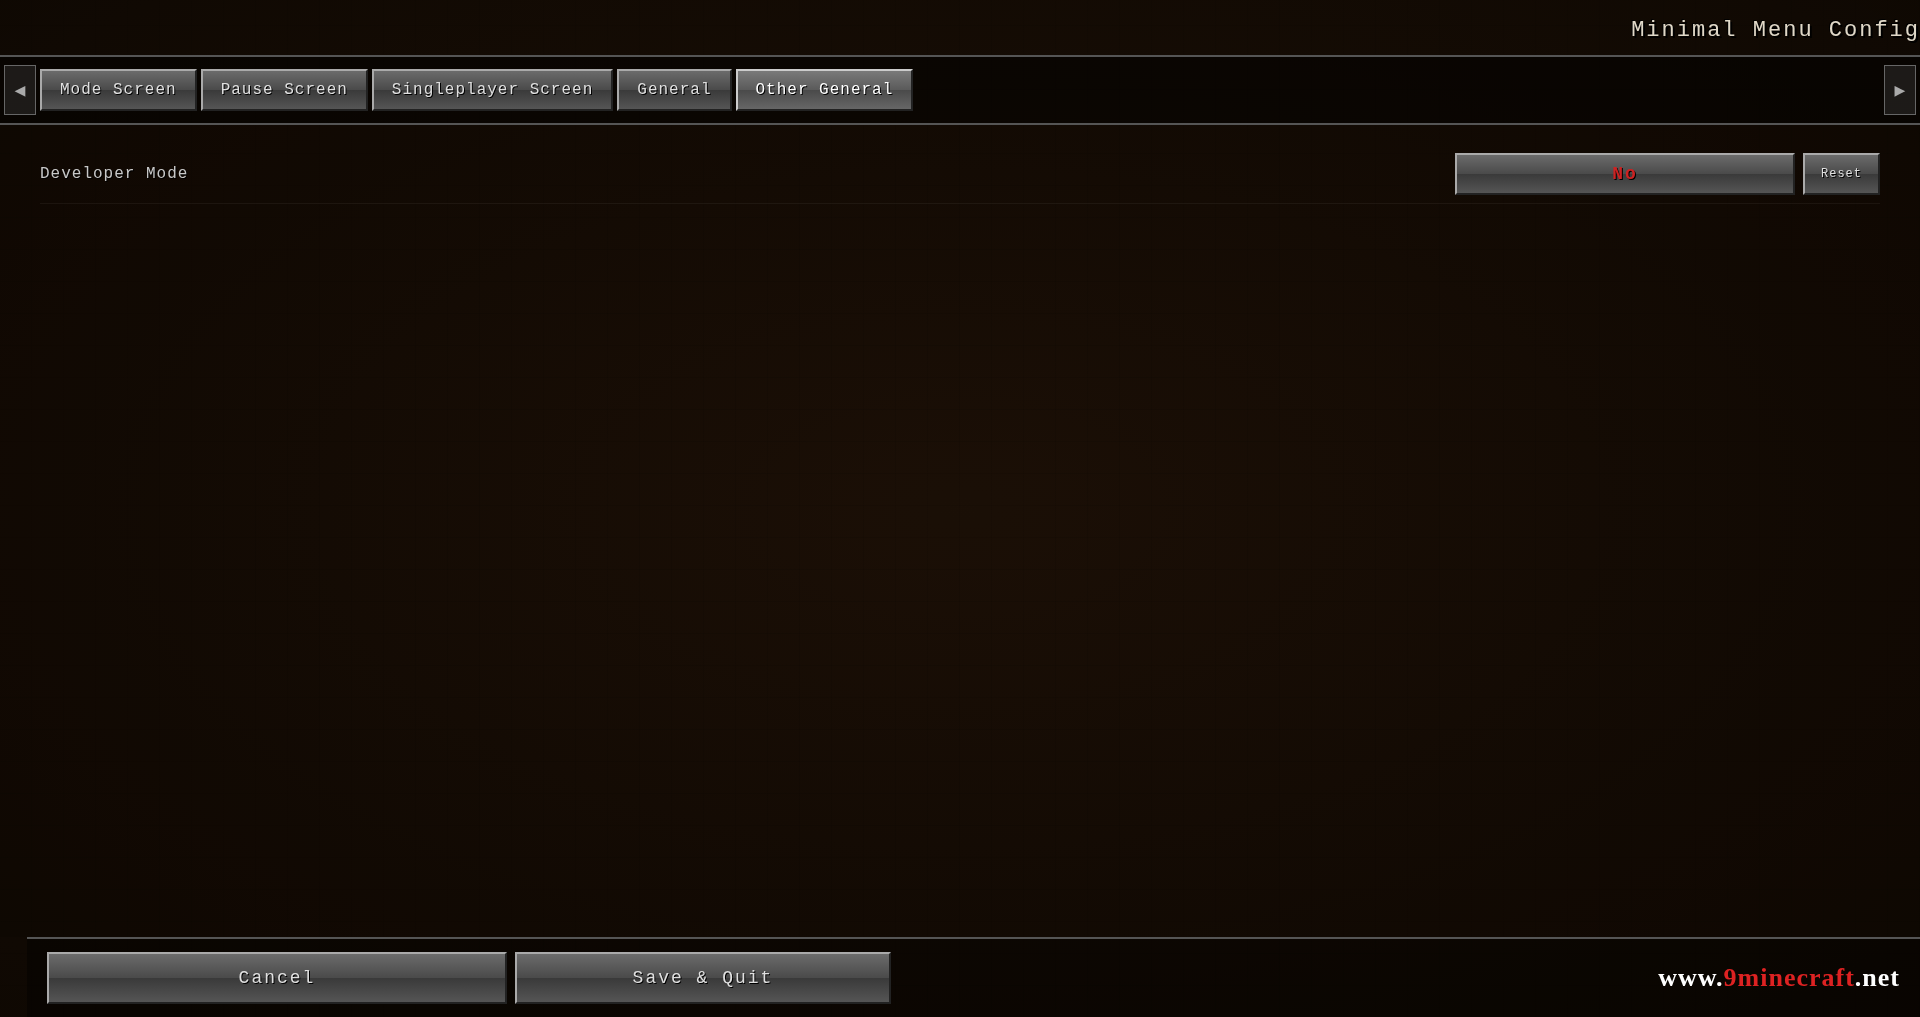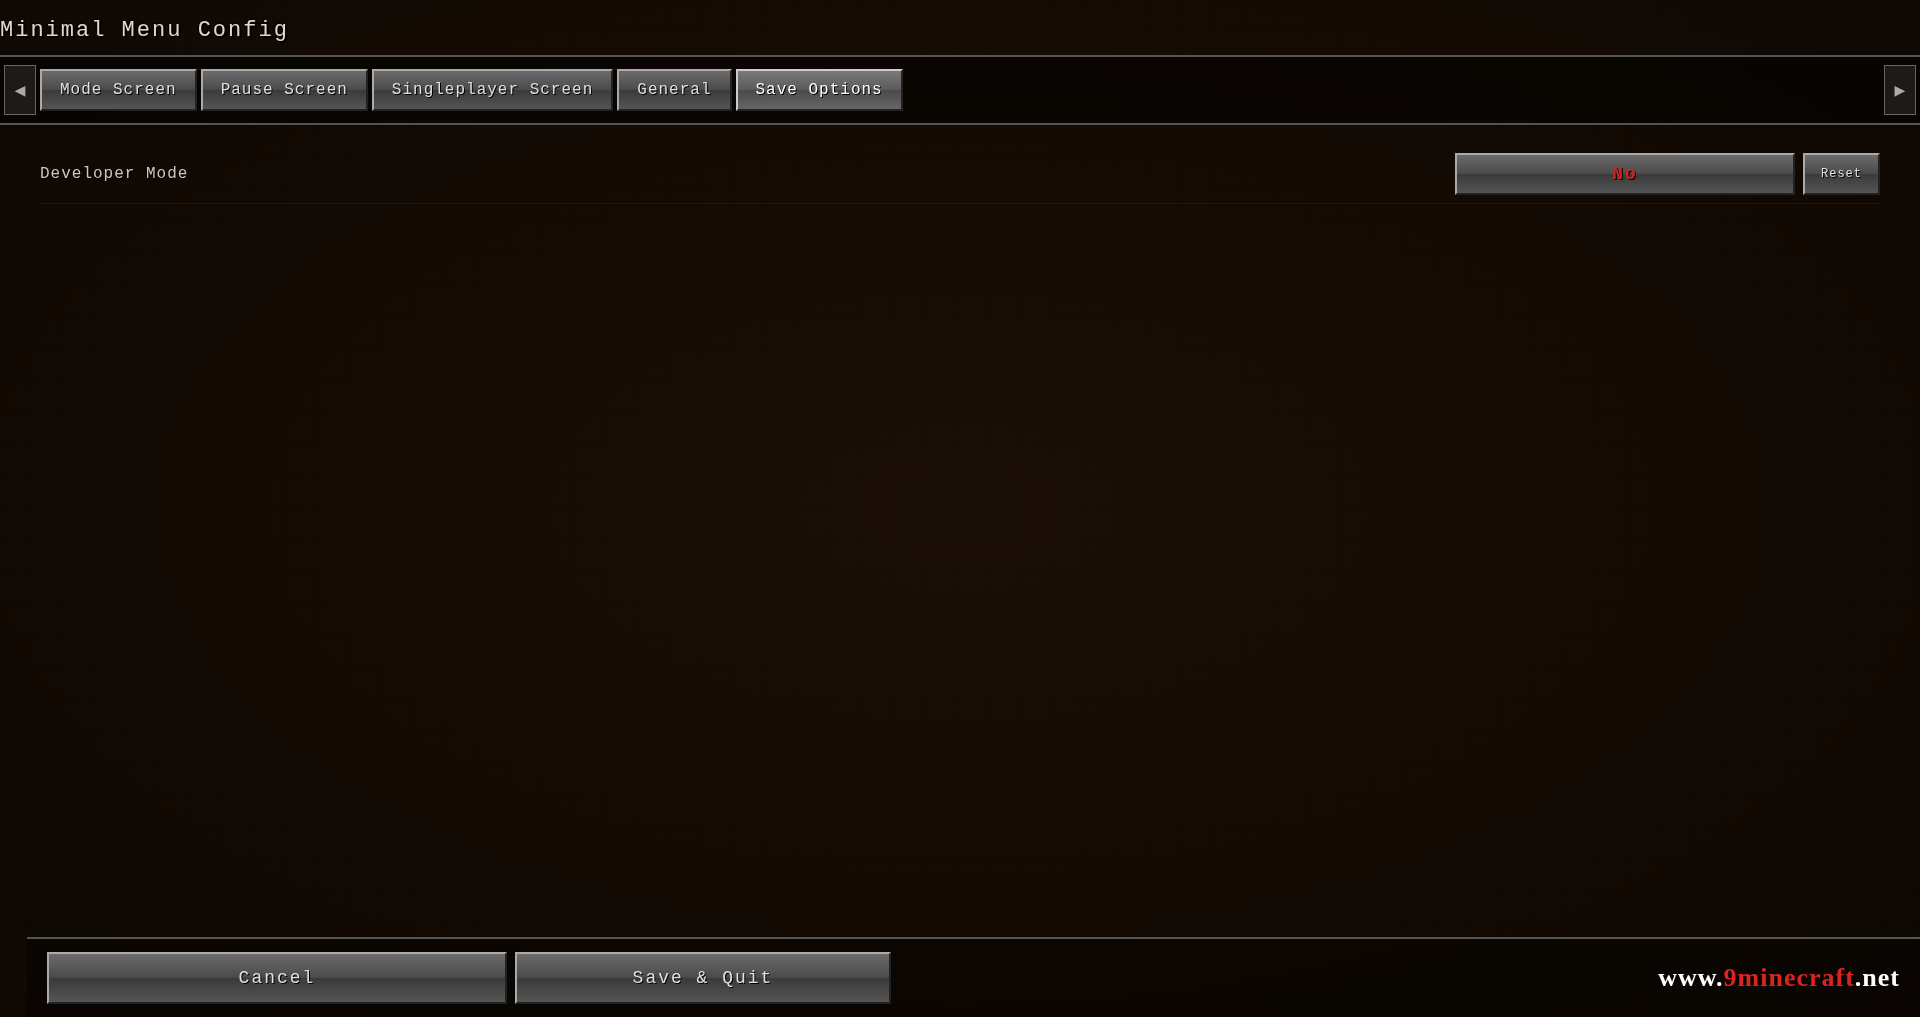--- a/index.html
+++ b/index.html
@@ -48,21 +48,21 @@
       position: relative;
       z-index: 1;
       width: 100%;
       height: 100%;
       display: flex;
       flex-direction: column;
     }
 
     
     .page-title {
-      text-align: left;
+      text-align: right;
       padding: 18px 0 12px 0;
       font-size: 22px;
       letter-spacing: 2px;
       color: #e0d8c8;
       text-shadow: 2px 2px 0 #000, -1px -1px 0 #000;
       font-family: 'Courier New', monospace;
     }
 
     
     .tab-bar {
@@ -257,21 +257,21 @@
   <div class="tab-bar">
     <div class="tab-arrow">
       <span>◀</span>
     </div>
 
     <div class="tabs-container">
       <button class="tab-button">Mode Screen</button>
       <button class="tab-button">Pause Screen</button>
       <button class="tab-button">Singleplayer Screen</button>
       <button class="tab-button">General</button>
-      <button class="tab-button active">Save Options</button>
+      <button class="tab-button active">Other General</button>
     </div>
 
     <div class="tab-arrow">
       <span>▶</span>
     </div>
   </div>
 
   <div class="content-area">
     <div class="setting-row">
       <span class="setting-label">Developer Mode</span>

